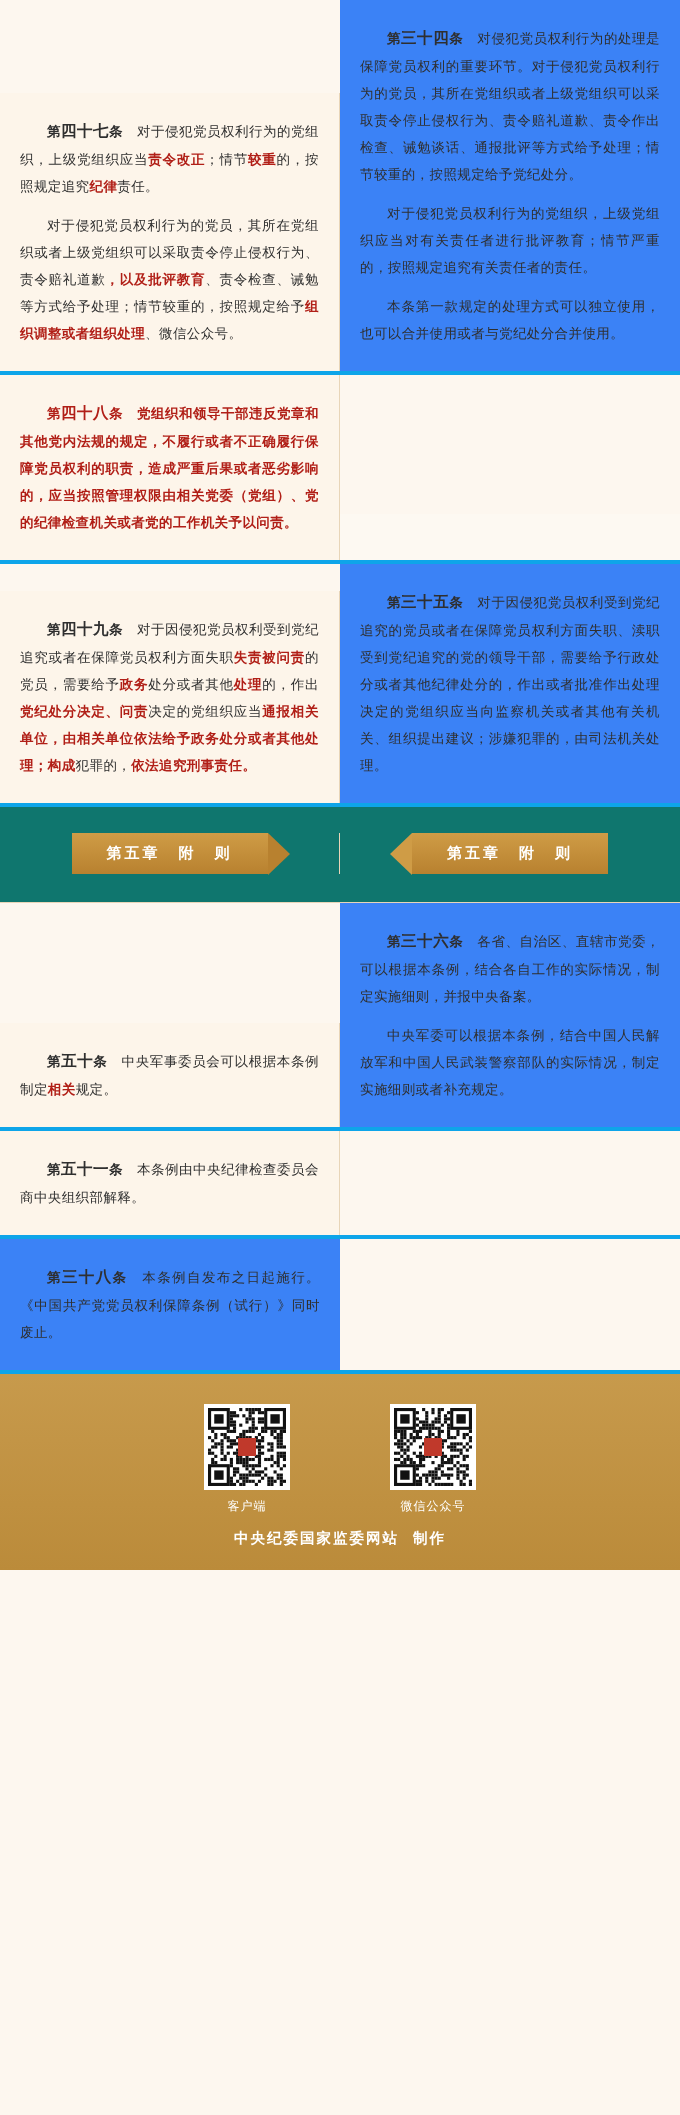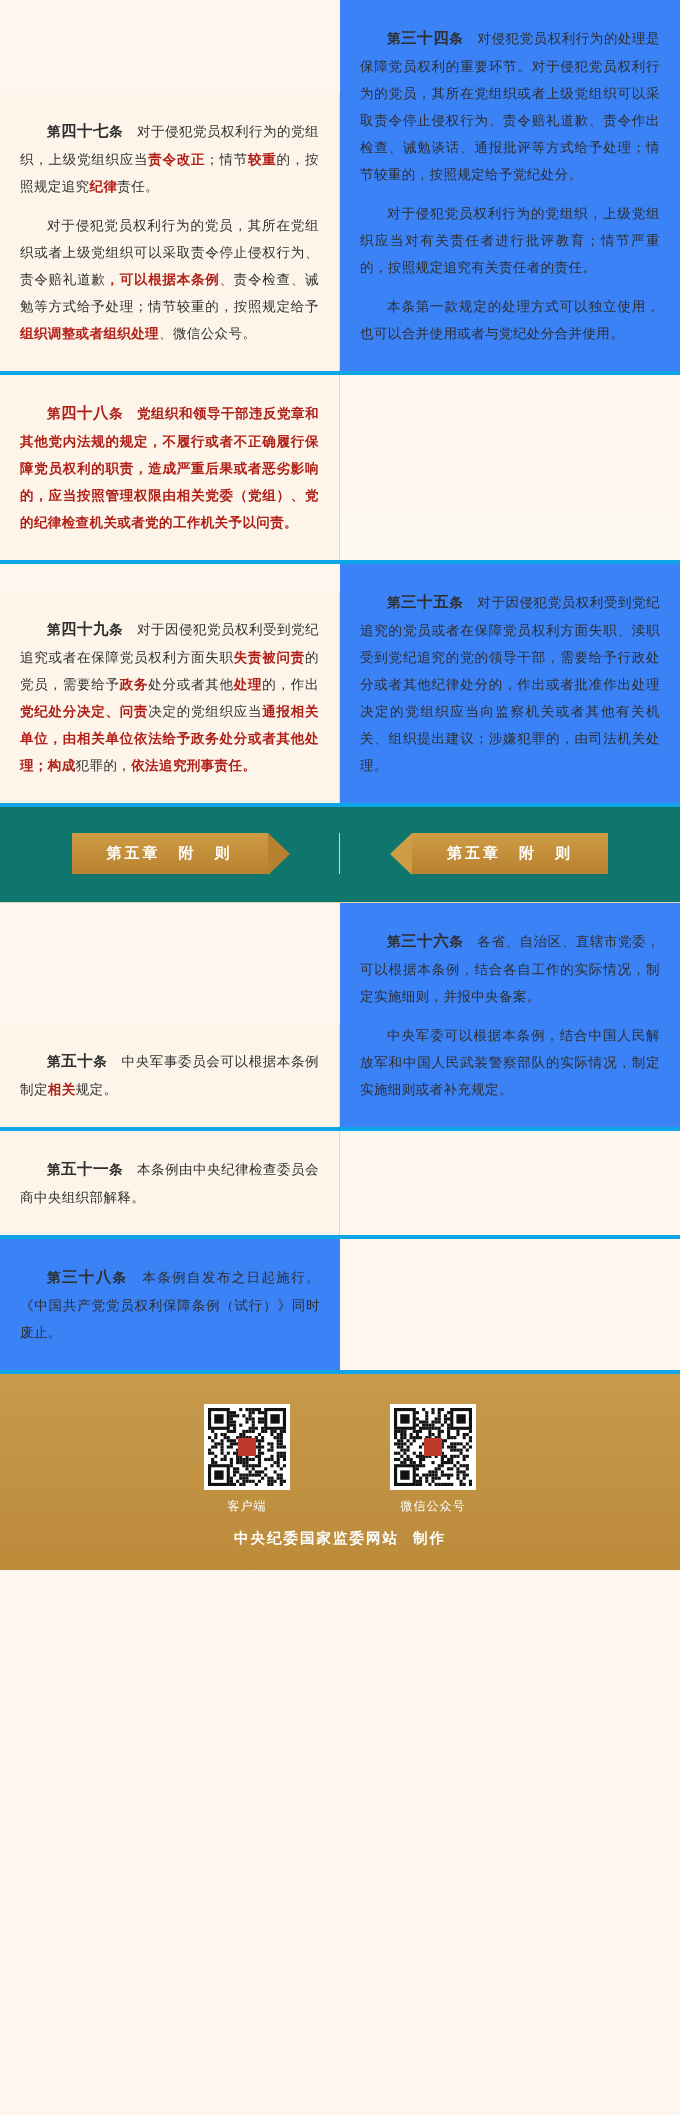--- a/index.html
+++ b/index.html
@@ -146,21 +146,21 @@
 </style>
 </head>
 <body>
 
 <div class="page">
 
   <div id="rows-top">
       <div class="cmp-row">
         <div class="cmp-col left">
           <p class="para"><span class="art"><span>第</span><span class="big">四十七</span><span>条</span></span><span>　对于侵犯党员权利行为的党组织，上级党组织应当</span><span class="hl">责令改正</span><span>；情节</span><span class="hl">较重</span><span>的，按照规定追究</span><span class="hl">纪律</span><span>责任。</span></p>
-          <p class="para"><span>对于侵犯党员权利行为的党员，其所在党组织或者上级党组织可以采取责令停止侵权行为、责令赔礼道歉</span><span class="hl">，可以根据本条例</span><span>、责令检查、诫勉等方式给予处理；情节较重的，按照规定给予</span><span class="hl">组织调整或者组织处理</span><span>、微信公众号。</span></p>
+          <p class="para"><span>对于侵犯党员权利行为的党员，其所在党组织或者上级党组织可以采取责令停止侵权行为、责令赔礼道歉</span><span class="hl">，以及批评教育</span><span>、责令检查、诫勉等方式给予处理；情节较重的，按照规定给予</span><span class="hl">组织调整或者组织处理</span><span>、微信公众号。</span></p>
         </div>
         <div class="cmp-col right">
           <p class="para"><span class="art"><span>第</span><span class="big">三十四</span><span>条</span></span><span>　对侵犯党员权利行为的处理是保障党员权利的重要环节。对于侵犯党员权利行为的党员，其所在党组织或者上级党组织可以采取责令停止侵权行为、责令赔礼道歉、责令作出检查、诫勉谈话、通报批评等方式给予处理；情节较重的，按照规定给予党纪处分。</span></p>
           <p class="para"><span>对于侵犯党员权利行为的党组织，上级党组织应当对有关责任者进行批评教育；情节严重的，按照规定追究有关责任者的责任。</span></p>
           <p class="para"><span>本条第一款规定的处理方式可以独立使用，也可以合并使用或者与党纪处分合并使用。</span></p>
         </div>
       </div>
       <div class="cmp-row">
         <div class="cmp-col left redblock">
           <p class="para"><span class="art"><span>第</span><span class="big">四十八</span><span>条</span></span><span>　党组织和领导干部违反党章和其他党内法规的规定，不履行或者不正确履行保障党员权利的职责，造成严重后果或者恶劣影响的，应当按照管理权限由相关党委（党组）、党的纪律检查机关或者党的工作机关予以问责。</span></p>

